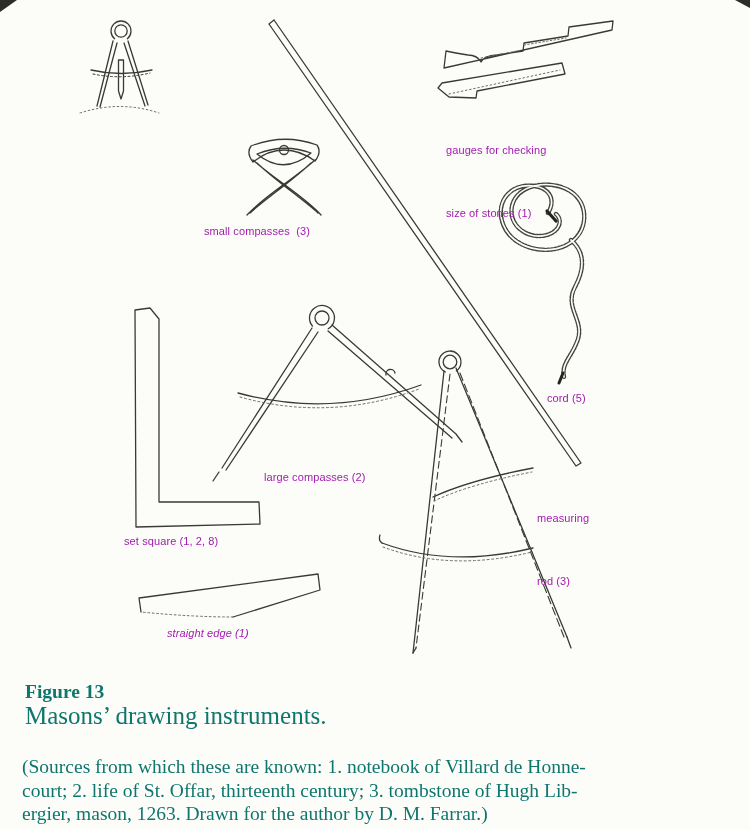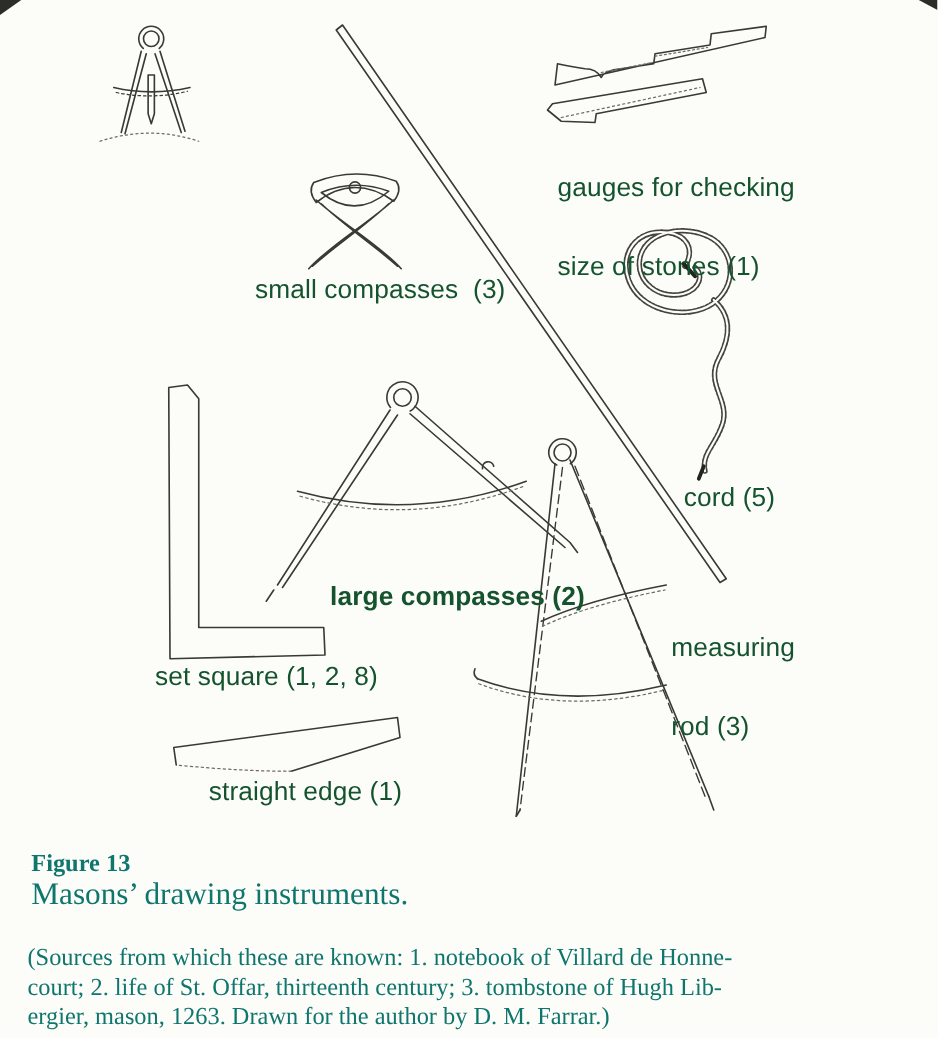--- a/index.html
+++ b/index.html
@@ -9,23 +9,23 @@
     font-family:"Liberation Sans",sans-serif;
     overflow:hidden;
     position:relative;
   }
   .page{position:absolute;inset:0;background:#fcfcf9;}
   .figure-area{position:absolute;left:0;top:0;width:750px;height:666px;}
   .figure-area svg{position:absolute;left:0;top:0;}
   .ill-label{
     position:absolute;
     font-family:"Liberation Sans",sans-serif;
-    font-size:21px;
+    font-size:11px;
     line-height:21px;
-    color:#14532d;
+    color:#a21caf;
     white-space:pre;
     letter-spacing:.1px;
   }
   .caption-block{
     position:absolute;left:25px;top:680px;width:710px;
     font-family:"Liberation Serif","DejaVu Serif",serif;
     color:#0f766e;
   }
   .fig-no{
     font-weight:bold;font-size:19.5px;line-height:23px;
@@ -138,30 +138,30 @@
 
     <div class="ill-label" style="left:446px;top:98px;">
       <div>gauges for checking</div>
       <div>size of stones (1)</div>
     </div>
 
     <div class="ill-label" style="left:204px;top:221px;">small compasses  (3)</div>
 
     <div class="ill-label" style="left:547px;top:388px;">cord (5)</div>
 
-    <div class="ill-label" style="left:264px;top:467px;font-weight:bold;">large compasses (2)</div>
+    <div class="ill-label" style="left:264px;top:467px;">large compasses (2)</div>
 
     <div class="ill-label" style="left:537px;top:466px;">
       <div>measuring</div>
       <div>rod (3)</div>
     </div>
 
     <div class="ill-label" style="left:124px;top:531px;">set square (1, 2, 8)</div>
 
-    <div class="ill-label" style="left:167px;top:623px;">straight edge (1)</div>
+    <div class="ill-label" style="left:167px;top:623px;font-style:italic;">straight edge (1)</div>
   </div>
 
   <div class="caption-block">
     <div class="fig-no">Figure 13</div>
     <div class="fig-title">Masons’ drawing instruments.</div>
     <div class="sources">
       <div class="src-line">(Sources from which these are known: 1. notebook of Villard de Honne-</div>
       <div class="src-line">court; 2. life of St. Offar, thirteenth century; 3. tombstone of Hugh Lib-</div>
       <div class="src-line">ergier, mason, 1263. Drawn for the author by D. M. Farrar.)</div>
     </div>

